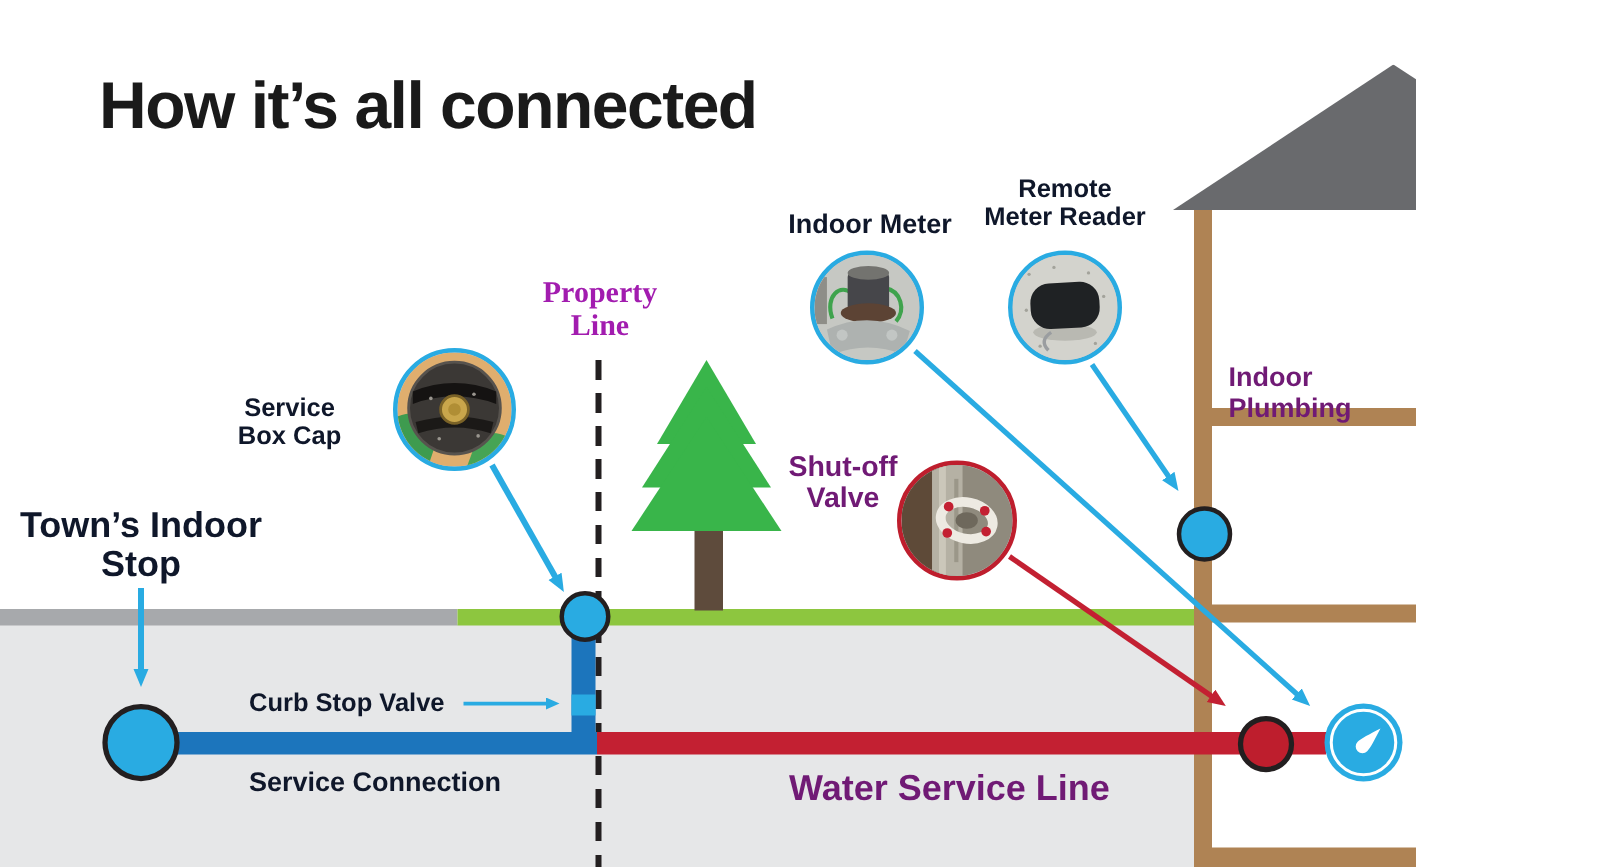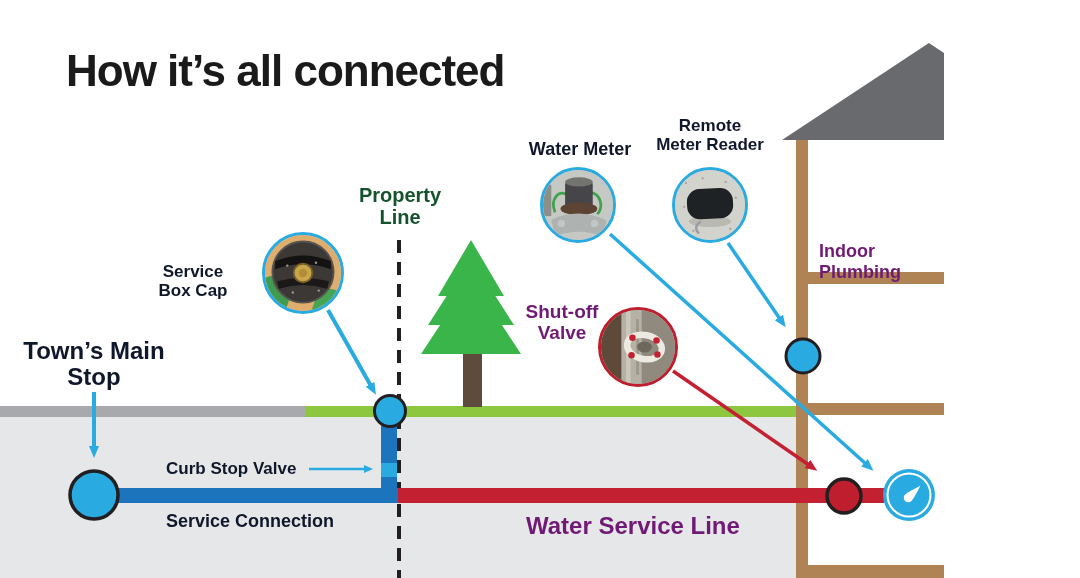--- a/index.html
+++ b/index.html
@@ -37,21 +37,21 @@
   .photo { border-radius:50%; box-sizing:border-box; overflow:hidden; background:#ccc; }
   .ring-cyan { border:3px solid #29ABE2; }
   .ring-red  { border:3px solid #BE1E2D; }
   #photo-servicebox { left:262px; top:232px; width:82px; height:82px; }
   #photo-watermeter { left:540px; top:167px; width:76px; height:76px; }
   #photo-remote     { left:672px; top:167px; width:76px; height:76px; }
   #photo-shutoff    { left:598px; top:307px; width:80px; height:80px; }
   .photo svg { display:block; width:100%; height:100%; }
   
   .lbl { position:absolute; font-weight:bold; }
-  .cyan { color:#0f172a; } .red { color:#701a75; } .ink { color:#14532d; }
+  .cyan { color:#0f172a; } .red { color:#701a75; } .ink { color:#a21caf;font-family:Liberation Serif, serif; }
   .ctr { text-align:center; }
   #title { left:66px; top:46px; font-size:44px; letter-spacing:-1px; color:#1A1A1A; }
   #lbl-main      { left:8px;   top:338px; width:172px; font-size:24px; line-height:1.08; }
   #lbl-servicebox{ left:147px; top:262px; width:92px;  font-size:17px; line-height:1.12; }
   #lbl-propline  { left:345px; top:184px; width:110px; font-size:20px; line-height:1.1; }
   #lbl-watermeter{ left:519px; top:139px; width:122px; font-size:18px; }
   #lbl-remote    { left:648px; top:117px; width:124px; font-size:17px; line-height:1.1; }
   #lbl-shutoff   { left:512px; top:302px; width:100px; font-size:19px; line-height:1.1; }
   #lbl-indoor    { left:819px; top:241px; font-size:18px; }
   #lbl-curbstop  { left:166px; top:459px; font-size:17px; }
@@ -145,35 +145,35 @@
         <circle cx="60" cy="33" r="3.5" fill="#C32032"></circle>
       <circle cx="33" cy="49" r="3.5" fill="#C32032"></circle>
         <circle cx="61" cy="48" r="3.5" fill="#C32032"></circle>
       <ellipse cx="47" cy="40" rx="8" ry="6" fill="#6E685C"></ellipse>
     </svg>
   </div>
 
   <div class="lbl" id="title">How it’s all connected</div>
 
   <div class="lbl cyan ctr" id="lbl-main">
-    <span>Town’s Main</span><br>
+    <span>Town’s Indoor</span><br>
     <span>Stop</span>
   </div>
 
   <div class="lbl cyan ctr" id="lbl-servicebox">
     <span>Service</span><br>
     <span>Box Cap</span>
   </div>
 
   <div class="lbl ink ctr" id="lbl-propline">
     <span>Property</span><br>
     <span>Line</span>
   </div>
 
-  <div class="lbl cyan ctr" id="lbl-watermeter">Water Meter</div>
+  <div class="lbl cyan ctr" id="lbl-watermeter">Indoor Meter</div>
 
   <div class="lbl cyan ctr" id="lbl-remote">
     <span>Remote</span><br>
     <span>Meter Reader</span>
   </div>
 
   <div class="lbl red ctr" id="lbl-shutoff">
     <span>Shut-off</span><br>
     <span>Valve</span>
   </div>

